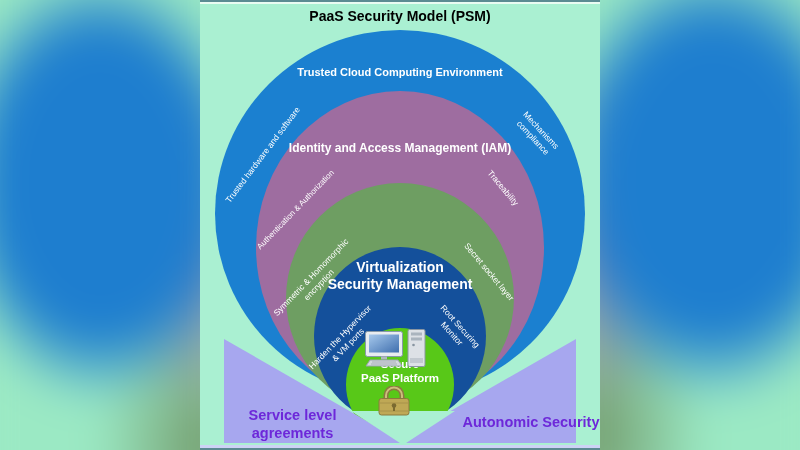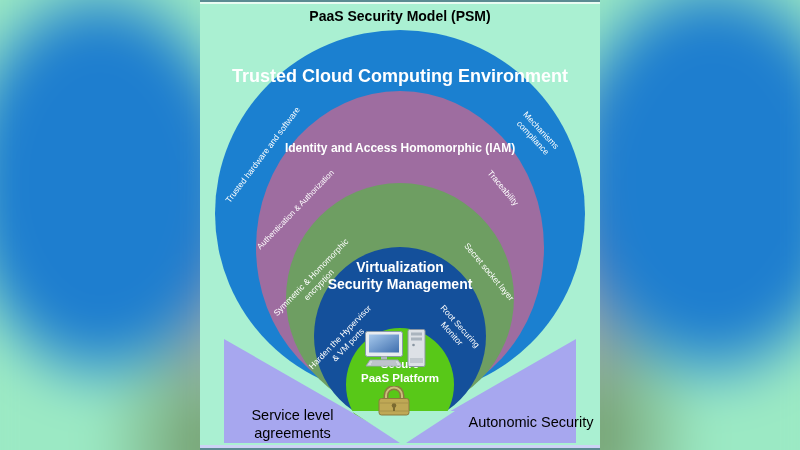--- a/index.html
+++ b/index.html
@@ -47,36 +47,36 @@
   }
   .notch{
     position:absolute;left:151px;top:411px;width:104px;height:34px;background:#aaf0d2;
     clip-path:polygon(0 0,100% 0,50% 100%);
   }
   
   .pagetitle{position:absolute;left:0;right:0;top:8px;text-align:center;
     font-size:14px;font-weight:bold;color:#000;}
   .ringtitle{position:absolute;left:0;right:0;text-align:center;color:#fff;
     font-weight:bold;white-space:pre-line;line-height:1.18;}
-  .t1{top:66px;font-size:18px;}
+  .t1{top:66px;font-size:11px;}
   .t2{top:141px;font-size:12px;}
   .t3{top:202px;font-size:11.5px;}
   .t4{top:259px;font-size:14px;}
   .t5{top:358px;font-size:11.5px;}
   .side{position:absolute;color:#fff;font-size:8.5px;text-align:center;
     white-space:pre-line;line-height:1.25;transform-origin:center;}
   .sl1{left:63px;top:155px;transform:translate(-50%,-50%) rotate(-53deg);}
   .sr1{left:337px;top:134px;transform:translate(-50%,-50%) rotate(47deg);}
   .sl2{left:96px;top:210px;font-size:8px;transform:translate(-50%,-50%) rotate(-46deg);}
   .sr2{left:303px;top:188px;transform:translate(-50%,-50%) rotate(50deg);}
   .sl3{left:115px;top:281px;transform:translate(-50%,-50%) rotate(-46deg);}
   .sr3{left:289px;top:272px;transform:translate(-50%,-50%) rotate(50deg);}
   .sl4{left:144px;top:341px;transform:translate(-50%,-50%) rotate(-46deg);}
   .sr4{left:256px;top:330px;transform:translate(-50%,-50%) rotate(48deg);}
-  .bottomlabel{position:absolute;color:#000000;font-weight:normal;font-size:14.5px;
+  .bottomlabel{position:absolute;color:#6d28d9;font-weight:bold;font-size:14.5px;
     text-align:center;white-space:pre-line;line-height:1.25;}
   .bl-left{left:20px;top:406px;width:145px;}
   .bl-right{left:251px;top:413px;width:160px;}
   .icon{position:absolute;}
   .icon-computer{left:164px;top:329px;}
   .icon-lock{left:172px;top:386px;}
 </style>
 </head>
 <body>
 
@@ -97,21 +97,21 @@
   <div class="ellipse e4"></div>
   <div class="ellipse e5"></div>
 
   <div class="band"></div>
   <div class="notch"></div>
   <div class="edge edge-bottom"></div>
 
   <div class="pagetitle">PaaS Security Model (PSM)</div>
 
   <div class="ringtitle t1">Trusted Cloud Computing Environment</div>
-  <div class="ringtitle t2">Identity and Access Homomorphic (IAM)</div>
+  <div class="ringtitle t2">Identity and Access Management (IAM)</div>
   <div class="ringtitle t4">Virtualization
 Security Management</div>
   <div class="ringtitle t5">Secure
 PaaS Platform</div>
 
   <div class="side sl1">Trusted hardware and software</div>
   <div class="side sr1">Mechanisms compliance</div>
   <div class="side sl2">Authentication &amp; Authorization</div>
   <div class="side sr2">Traceability</div>
   <div class="side sl3">Symmetric &amp; Homomorphic

